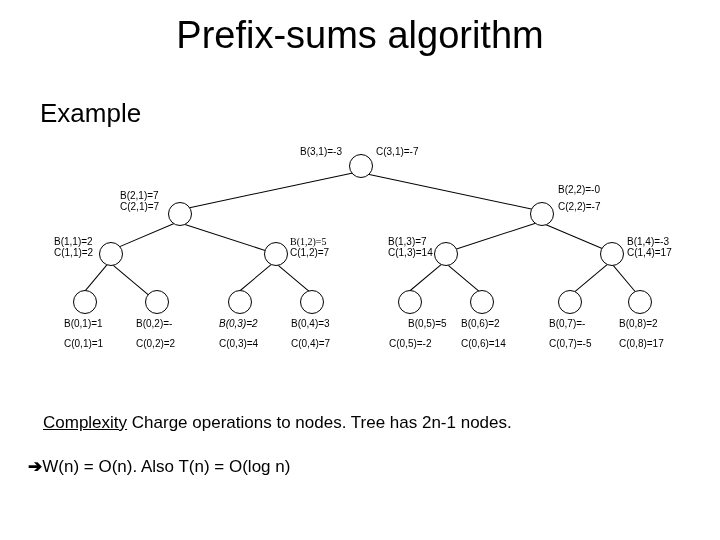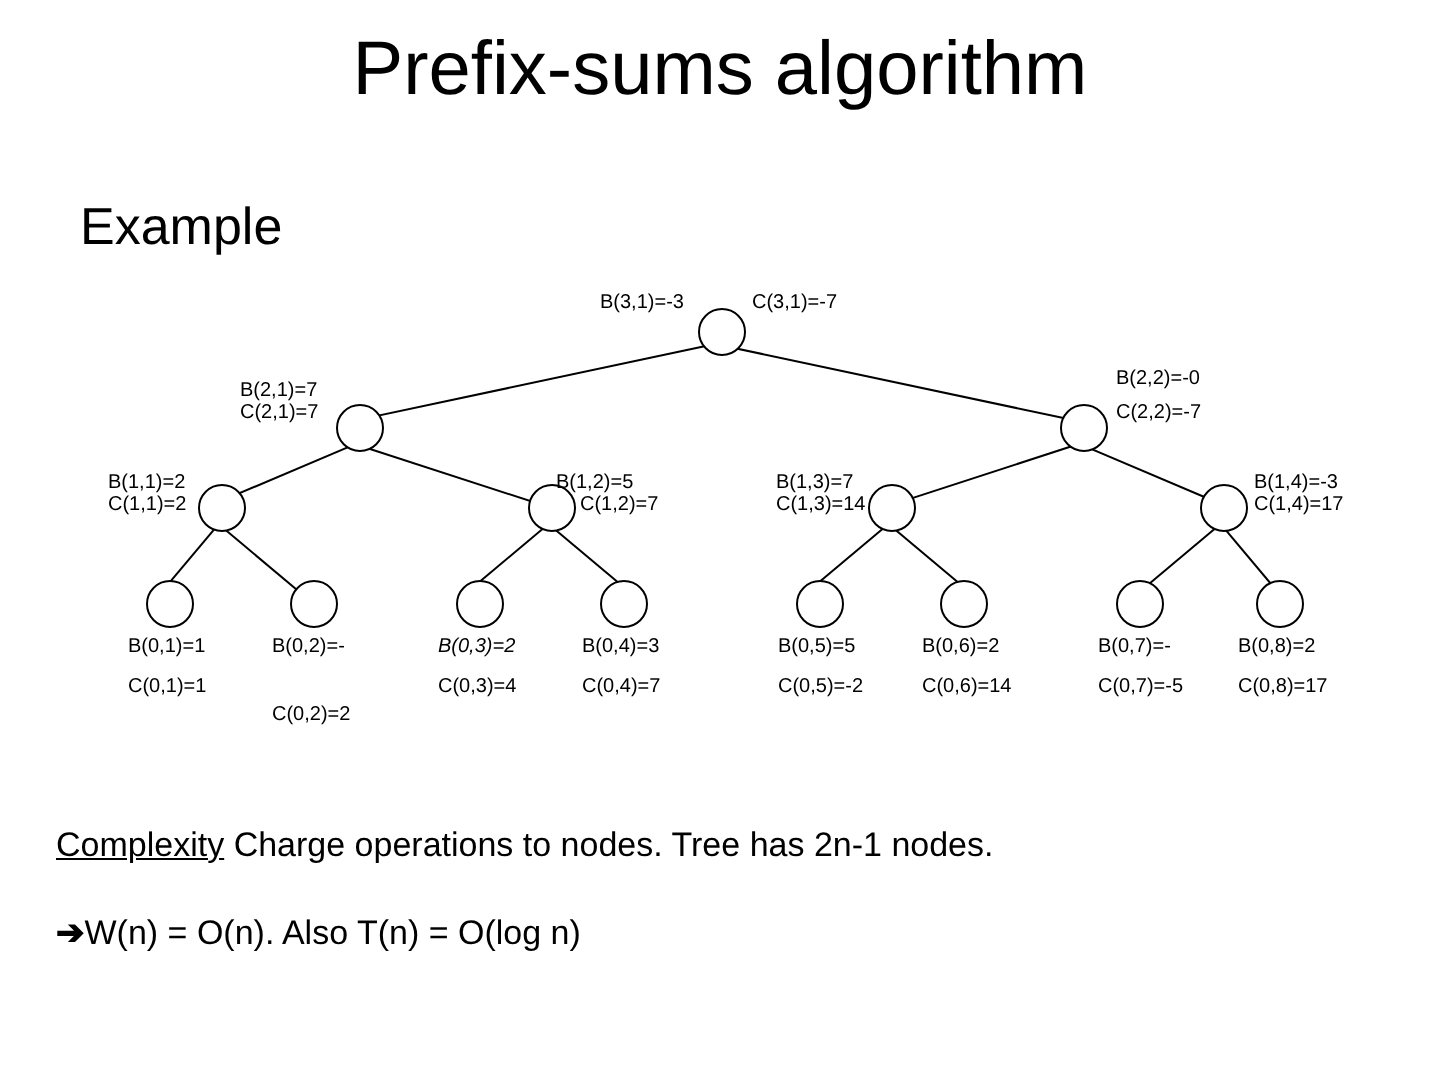--- a/index.html
+++ b/index.html
@@ -59,21 +59,21 @@
     height: 1px;
     transform-origin: 0 0;
   }
   .complexity {
     position: absolute;
     left: 28px;
     top: 412px;
     font-size: 17px;
     line-height: 22px;
   }
-  .ul { text-decoration: underline; }
+  .ul { text-decoration: underline; margin-left: 15px; }
   .arrow {
     display: inline-block;
     font-weight: bold;
   }
 </style>
 </head>
 <body>
 
 <div class="slide">
 
@@ -113,21 +113,21 @@
 
     <div class="node" style="left:530px; top:52px;"></div>
     <div class="lbl" style="left:558px; top:34px;">B(2,2)=-0</div>
     <div class="lbl" style="left:558px; top:51px;">C(2,2)=-7</div>
 
     <div class="node" style="left:99px; top:92px;"></div>
     <div class="lbl" style="left:54px; top:86px;">B(1,1)=2</div>
     <div class="lbl" style="left:54px; top:97px;text-align:right;">C(1,1)=2</div>
 
     <div class="node" style="left:264px; top:92px;"></div>
-    <div class="lbl" style="left:278px; top:86px;">B(1,2)=5</div>
+    <div class="lbl" style="left:290px; top:86px;font-family:Liberation Serif, serif;">B(1,2)=5</div>
     <div class="lbl" style="left:290px; top:97px;">C(1,2)=7</div>
 
     <div class="node" style="left:434px; top:92px;"></div>
     <div class="lbl" style="left:388px; top:86px;">B(1,3)=7</div>
     <div class="lbl" style="left:388px; top:97px;">C(1,3)=14</div>
 
     <div class="node" style="left:600px; top:92px;"></div>
     <div class="lbl" style="left:627px; top:86px;">B(1,4)=-3</div>
     <div class="lbl" style="left:627px; top:97px;">C(1,4)=17</div>
 
@@ -137,27 +137,27 @@
     <div class="node" style="left:300px; top:140px;"></div>
     <div class="node" style="left:398px; top:140px;"></div>
     <div class="node" style="left:470px; top:140px;"></div>
     <div class="node" style="left:558px; top:140px;"></div>
     <div class="node" style="left:628px; top:140px;"></div>
 
     <div class="lbl" style="left:64px; top:168px;">B(0,1)=1</div>
     <div class="lbl" style="left:136px; top:168px;">B(0,2)=-</div>
     <div class="lbl" style="left:219px; top:168px;font-style:italic;">B(0,3)=2</div>
     <div class="lbl" style="left:291px; top:168px;">B(0,4)=3</div>
-    <div class="lbl" style="left:389px; top:168px;">B(0,5)=5</div>
+    <div class="lbl" style="left:408px; top:168px;">B(0,5)=5</div>
     <div class="lbl" style="left:461px; top:168px;">B(0,6)=2</div>
     <div class="lbl" style="left:549px; top:168px;">B(0,7)=-</div>
     <div class="lbl" style="left:619px; top:168px;">B(0,8)=2</div>
 
     <div class="lbl" style="left:64px; top:188px;">C(0,1)=1</div>
-    <div class="lbl" style="left:136px; top:188px;margin-top:14px;">C(0,2)=2</div>
+    <div class="lbl" style="left:136px; top:188px;">C(0,2)=2</div>
     <div class="lbl" style="left:219px; top:188px;">C(0,3)=4</div>
     <div class="lbl" style="left:291px; top:188px;">C(0,4)=7</div>
     <div class="lbl" style="left:389px; top:188px;">C(0,5)=-2</div>
     <div class="lbl" style="left:461px; top:188px;">C(0,6)=14</div>
     <div class="lbl" style="left:549px; top:188px;">C(0,7)=-5</div>
     <div class="lbl" style="left:619px; top:188px;">C(0,8)=17</div>
 
   </div>
 
   <div class="complexity">

